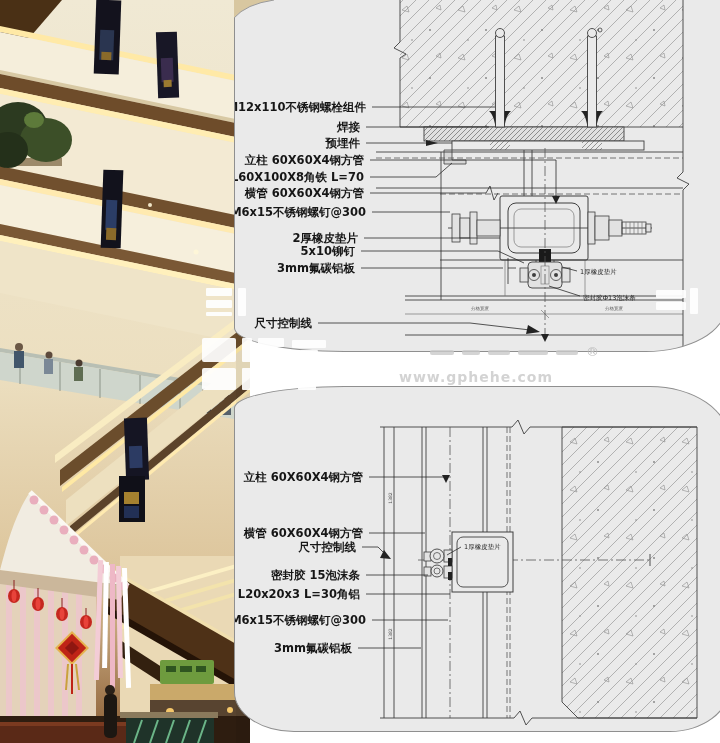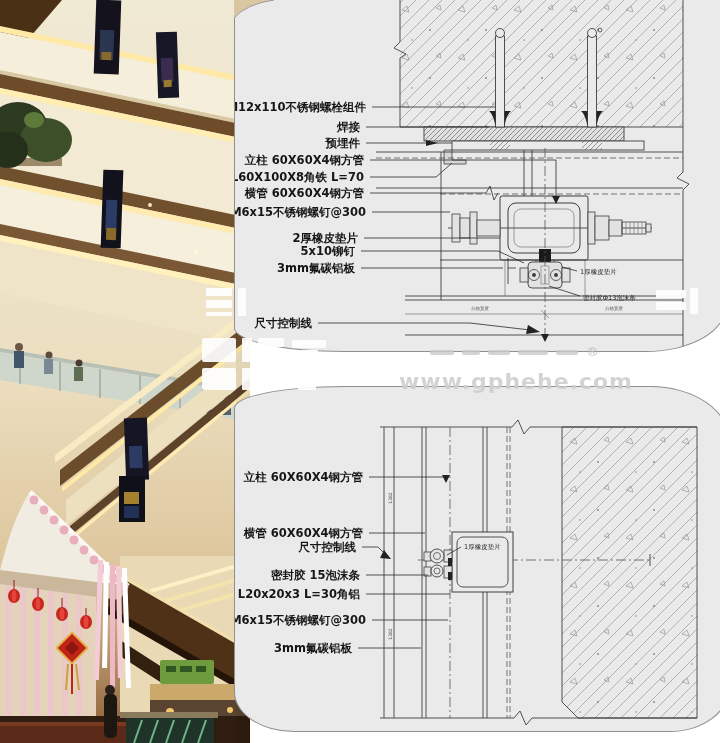--- a/index.html
+++ b/index.html
@@ -9,21 +9,21 @@
   .panel{position:absolute;background:#eaeaea;border:1px solid #8f8f8f;box-sizing:border-box;z-index:2;overflow:hidden;}
   .panel-top{left:234px;top:-34px;width:492px;height:386px;
              border-radius:70px 40px 80px 110px / 50px 40px 45px 24px;}
   .panel-bottom{left:234px;top:386px;width:496px;height:346px;
              border-radius:110px 80px 60px 60px / 22px 55px 45px 40px;}
   .panel svg{display:block;}
   .wedge{position:absolute;left:234px;top:0;z-index:3;}
   .wm-blocks{position:absolute;left:0;top:0;z-index:4;}
   .wm-line1{position:absolute;left:430px;top:344px;z-index:4;color:#bdbdbd;font-size:13px;}
   .wm-line1 .dash{display:inline-block;height:5px;border-radius:2px;background:#c9c9c9;margin-right:8px;vertical-align:middle;opacity:.8;}
-  .wm-url{position:absolute;left:399px;top:369px;z-index:4;color:#cfcfcf;font-size:22px;
+  .wm-url{position:absolute;left:399px;top:369px;z-index:4;color:#cfcfcf;font-size:14px;
           font-weight:bold;letter-spacing:1px;opacity:.9;}
   text.lbl{font-weight:bold;fill:#161616;font-size:11.5px;font-family:"DejaVu Sans",sans-serif;}
   text.callout{fill:#222;font-size:6.5px;font-family:"DejaVu Sans",sans-serif;}
   text.dim{fill:#555;font-size:4.5px;font-family:"DejaVu Sans",sans-serif;}
   .ln{stroke:#3f3f3f;stroke-width:.9;fill:none;}
   .lnl{stroke:#777;stroke-width:.7;fill:none;}
   .ldr{stroke:#2b2b2b;stroke-width:.8;fill:none;}
   .dsh{stroke:#555;stroke-width:.8;fill:none;stroke-dasharray:6 3;}
   .cln{stroke:#555;stroke-width:.8;fill:none;stroke-dasharray:10 3 2 3;}
 </style>

